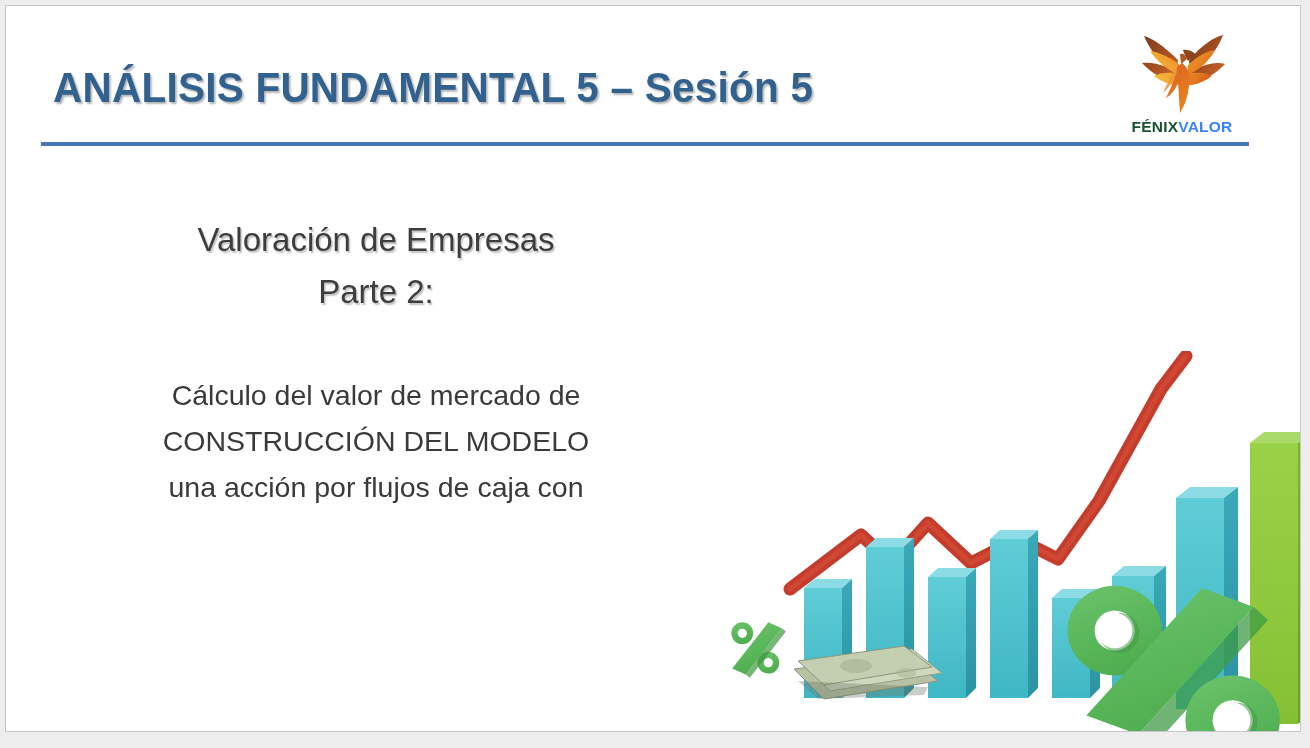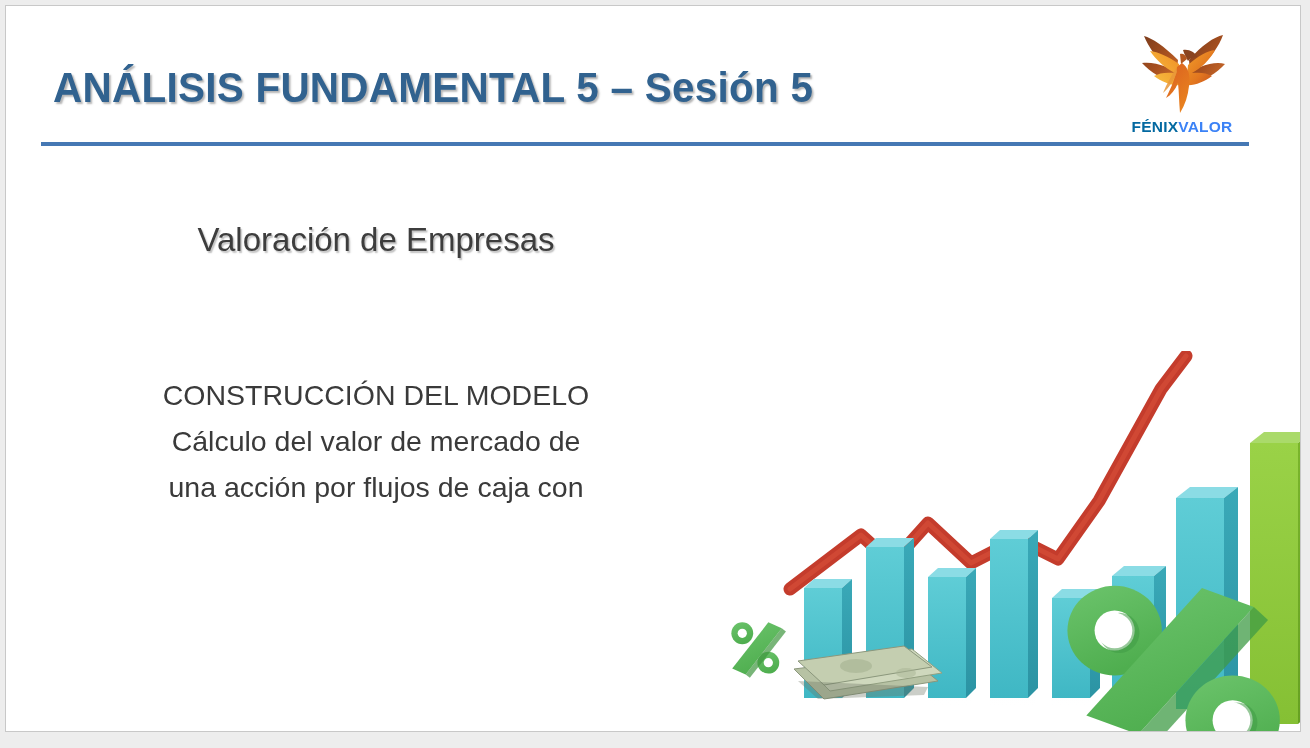--- a/index.html
+++ b/index.html
@@ -71,21 +71,21 @@
     position: absolute;
     left: 0;
     top: 98px;
     width: 108px;
     text-align: center;
     font-size: 15.5px;
     font-weight: bold;
     letter-spacing: 0.2px;
     white-space: nowrap;
   }
-  .wm-fenix { color: #0369a1; margin-top: 20px; }
+  .wm-fenix { color: #14532d; margin-top: 20px; }
   .wm-valor { color: #3b82f6; }
 
   
   #heading-block {
     position: absolute;
     left: 60px;
     top: 208px;
     width: 620px;
     text-align: center;
     font-family: "Liberation Sans Narrow", "Liberation Sans", sans-serif;
@@ -165,25 +165,26 @@
         <path d="M43 52 C40 60 35 68 29 73 C33 63 38 55 42 48 Z" fill="#e8983a" opacity="0.85"></path>
       </svg>
     </div>
     <div id="brand-wordmark">
       <span class="wm-fenix">FÉNIX</span><span class="wm-valor">VALOR</span>
     </div>
   </div>
 
   <div id="heading-block">
     <div>Valoración de Empresas</div>
+    <div>Parte 2:</div>
   </div>
 
   <div id="paragraph-block">
+    <span class="para-line">Cálculo del valor de mercado de</span>
     <span class="para-line">CONSTRUCCIÓN DEL MODELO</span>
-    <span class="para-line">Cálculo del valor de mercado de</span>
     <span class="para-line">una acción por flujos de caja con</span>
   </div>
 
   <div id="chart-illustration">
     <svg viewBox="0 0 596 382" width="596" height="382" aria-hidden="true">
       <defs>
         <linearGradient id="tealFront" x1="0" y1="0" x2="0" y2="1">
           <stop offset="0%" stop-color="#5fcdd6"></stop>
           <stop offset="100%" stop-color="#3fb7c4"></stop>
         </linearGradient>

